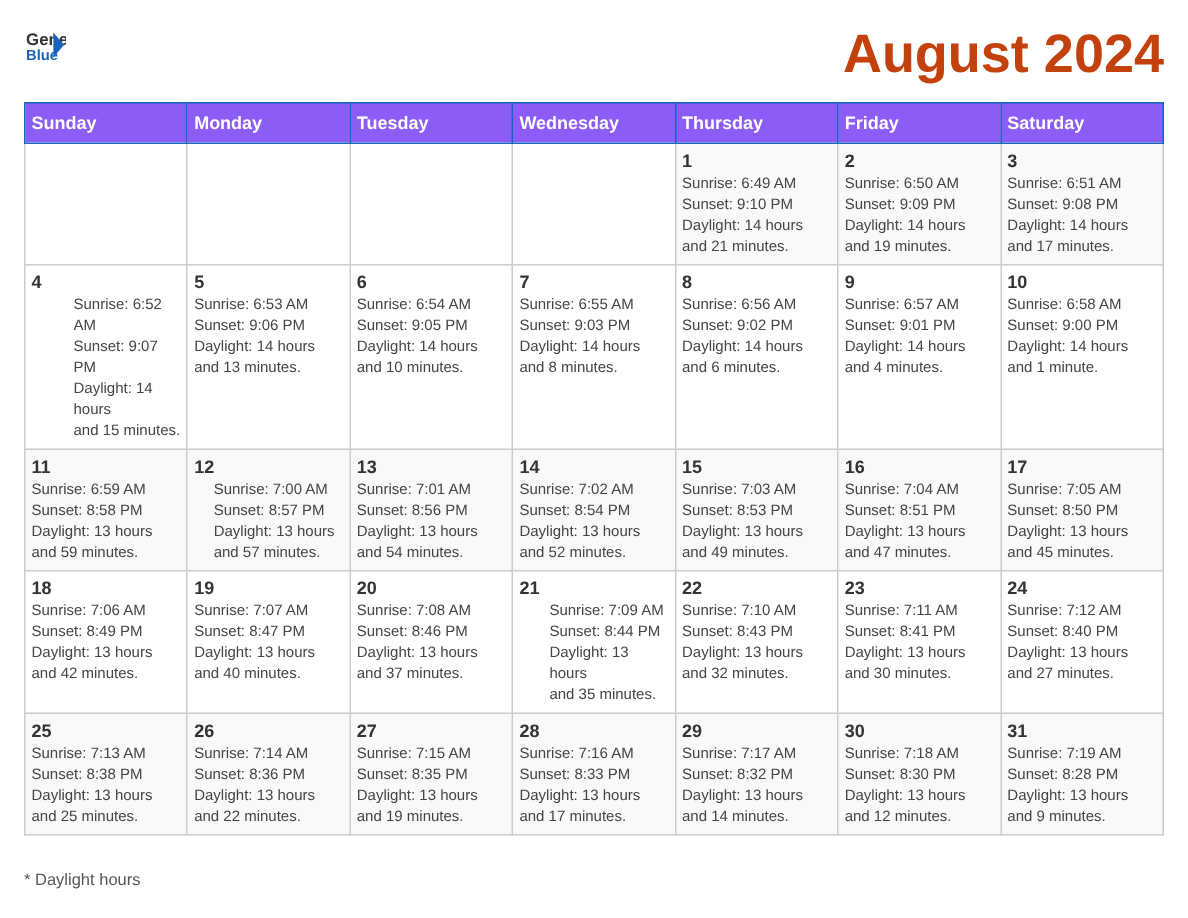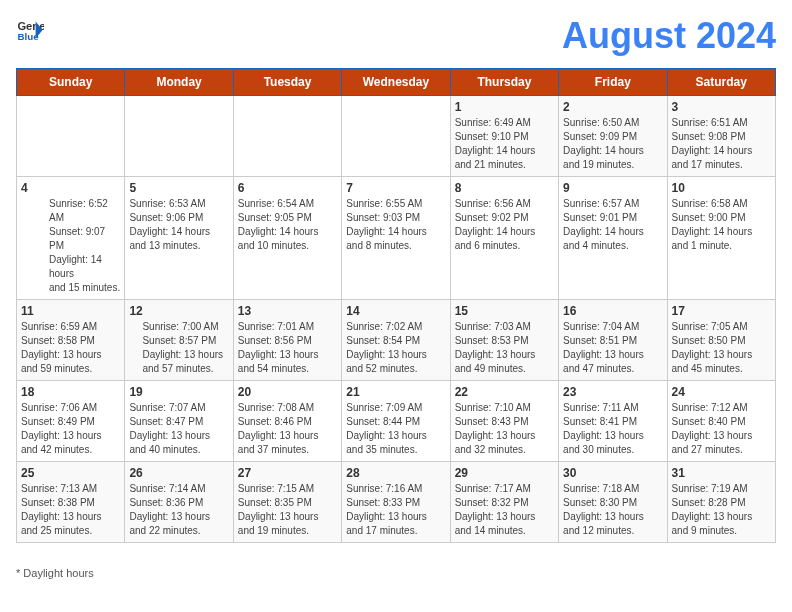--- a/index.html
+++ b/index.html
@@ -24,38 +24,38 @@
     .logo-icon {
       width: 28px;
       height: 28px;
     }
     .title-area {
       text-align: right;
     }
     .main-title {
       font-size: 36px;
       font-weight: bold;
-      color: #3b82f6;
+      color: #c2410c;
       line-height: 1.1;
       margin-left: 10px;
     }
     .subtitle {
       font-size: 16px;
       color: #555;
     }
     table {
       width: 100%;
       border-collapse: collapse;
       font-size: 11px;
     }
     thead tr th {
-      background-color: #c2410c;
+      background-color: #8b5cf6;
       color: #fff;
       padding: 6px 4px;
-      text-align: center;
+      text-align: left;
       font-weight: bold;
       font-size: 12px;
       border: 1px solid #1565c0;
     }
     tbody tr td {
       border: 1px solid #ccc;
       padding: 4px 4px;
       vertical-align: top;
       width: calc(100% / 7);
       height: 80px;
@@ -260,21 +260,21 @@
         </td>
         <td>
           <div class="day-number">20</div>
           <div class="day-info" style="white-space: pre-line;">Sunrise: 7:08 AM
 Sunset: 8:46 PM
 Daylight: 13 hours
 and 37 minutes.</div>
         </td>
         <td>
           <div class="day-number">21</div>
-          <div class="day-info" style="white-space: pre-line;">Sunrise: 7:09 AM
+          <div class="day-info" style="white-space: pre-line; margin-left: 20px;">Sunrise: 7:09 AM
 Sunset: 8:44 PM
 Daylight: 13 hours
 and 35 minutes.</div>
         </td>
         <td>
           <div class="day-number">22</div>
           <div class="day-info" style="white-space: pre-line;">Sunrise: 7:10 AM
 Sunset: 8:43 PM
 Daylight: 13 hours
 and 32 minutes.</div>

